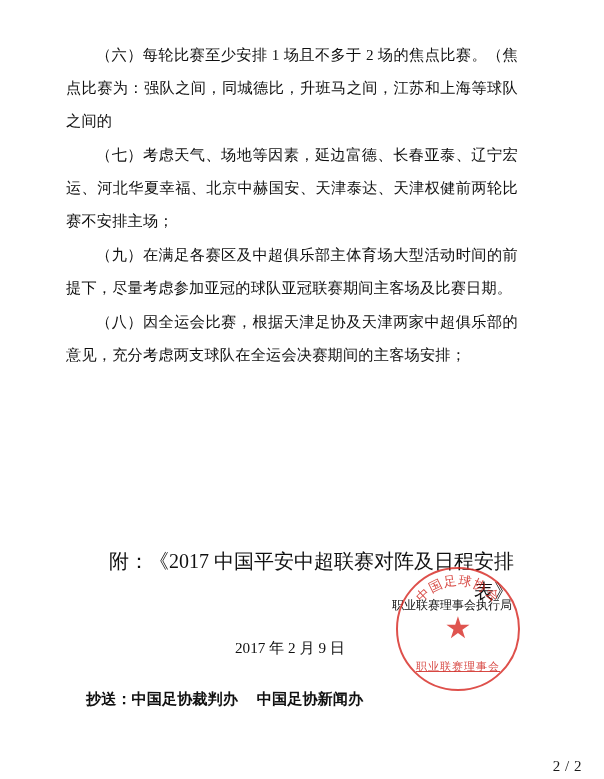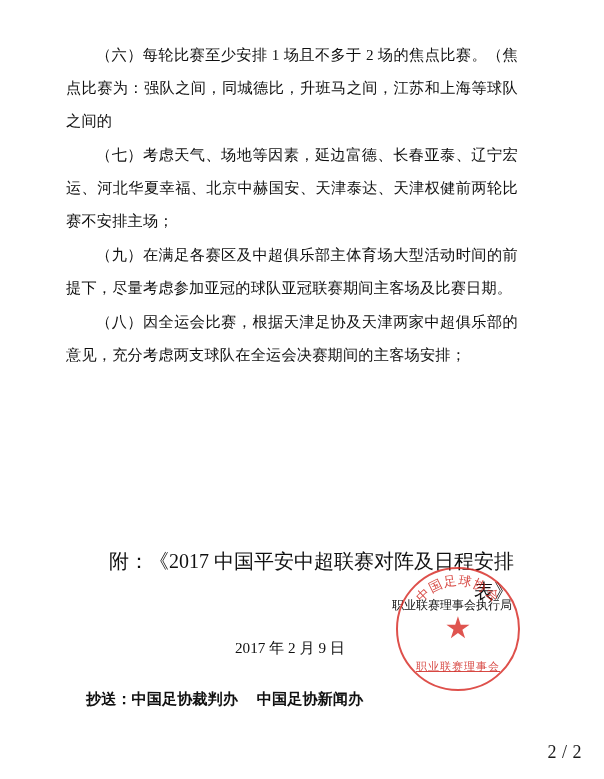--- a/index.html
+++ b/index.html
@@ -80,22 +80,22 @@
     left: 86px;
     top: 686px;
     font-size: 15.2px;
     line-height: 26px;
     white-space: pre;
     font-weight: bold;
   }
   .page-num {
     position: absolute;
     right: 22px;
-    bottom: 16px;
-    font-size: 18px;
+    bottom: 4px;
+    font-size: 15px;
     color: #1a1a1a;
     letter-spacing: 0.5px;
   }
 
   
   .seal {
     position: absolute;
     left: 396px;
     top: 567px;
     width: 124px;

